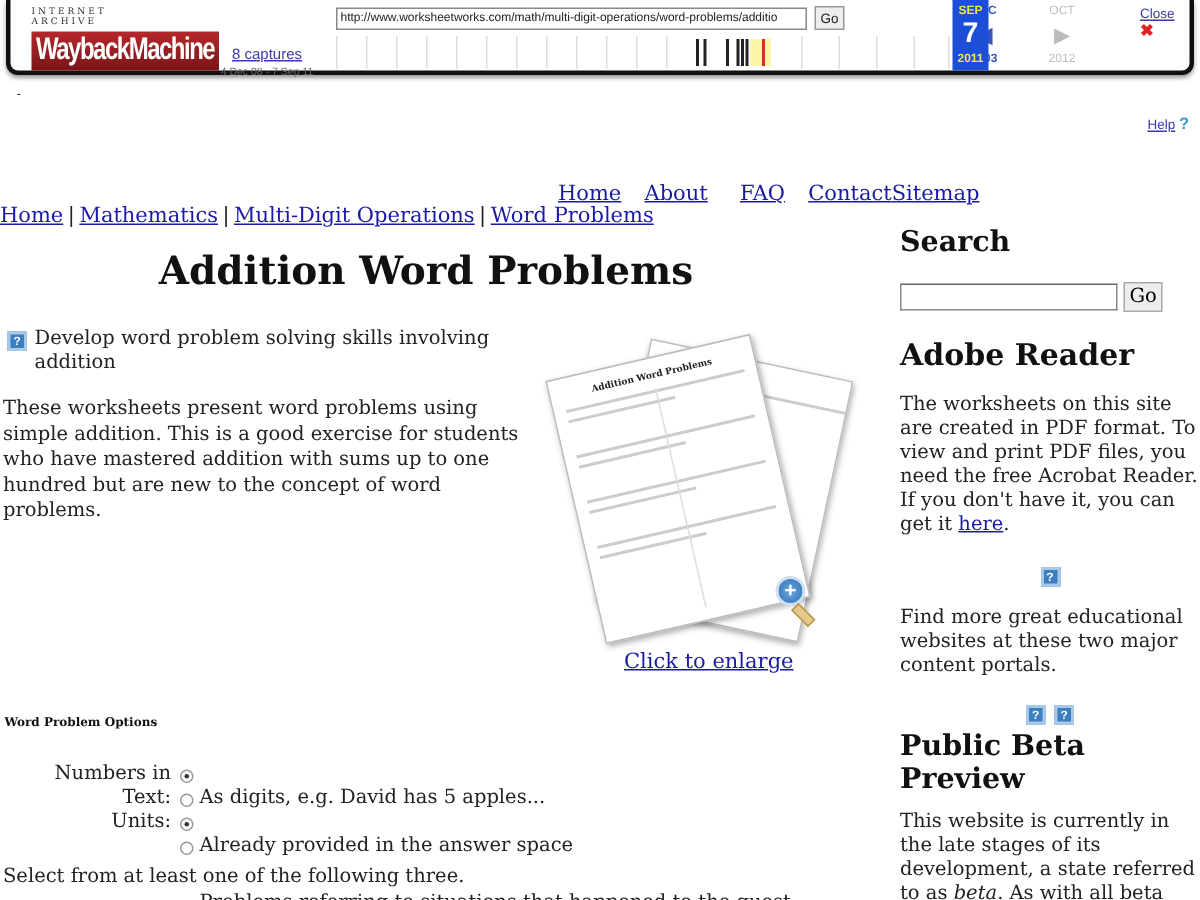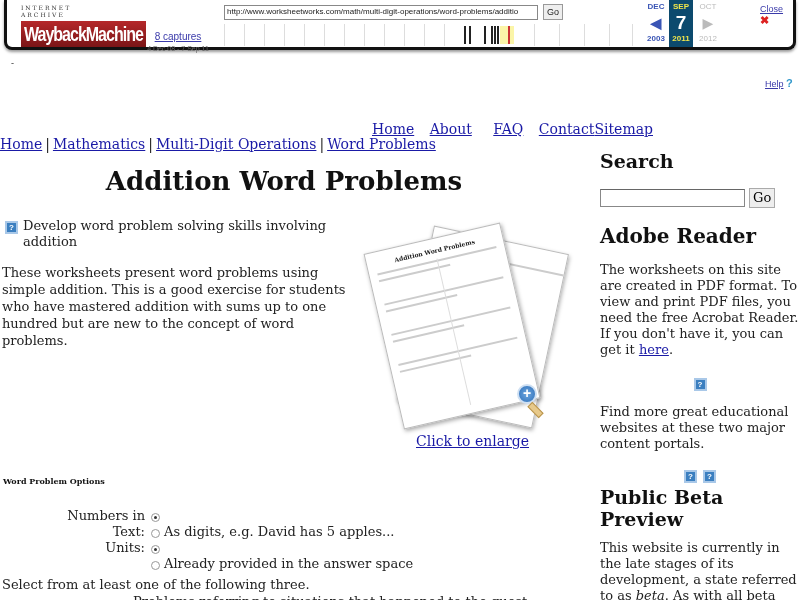--- a/index.html
+++ b/index.html
@@ -36,21 +36,21 @@
       position: absolute; left: 536px; top: 4px; width: 20px; height: 16px;
       border: 1px solid #999; background: #eee; font-size: 9px; text-align: center; line-height: 14px;
     }
     #wb .timeline { position: absolute; left: 207px; top: 24px; width: 420px; height: 22px; }
     #wb .timeline .tick { position: absolute; top: 0; width: 1px; height: 22px; background: #ddd; }
     #wb .timeline .cap { position: absolute; top: 2px; width: 2px; height: 18px; background: #222; }
     #wb .timeline .hl { position: absolute; top: 2px; width: 14px; height: 18px; background: #fbf5a8; }
     #wb .timeline .cur { position: absolute; top: 2px; width: 2px; height: 18px; background: #c33; }
     #wb .cal { position: absolute; top: 0; font-weight: bold; text-align: center; font-size: 8px; }
     #wb .cal.prev { left: 636px; width: 26px; color: #3a55b5; }
-    #wb .cal.curr { left: 662px; width: 24px; height: 47px; background: #0c4a6e; color: #f0e64b; }
+    #wb .cal.curr { left: 628px; width: 24px; height: 47px; background: #1d4ed8; color: #f0e64b; }
     #wb .cal.next { left: 688px; width: 26px; color: #bbb; font-weight: normal; }
     #wb .cal .m { margin-top: 2px; height: 10px; }
     #wb .cal .d { font-size: 19px; height: 22px; line-height: 22px; color: #fff; }
     #wb .cal .arrow { font-size: 14px; height: 22px; line-height: 22px; }
     #wb .cal .y { font-size: 8px; }
     #wb .close { position: absolute; left: 753px; top: 4px; font-size: 9px; }
     #wb .close a { color: #3a3aaa; }
     #wb .close .x { color: #d22; font-weight: bold; font-size: 11px; }
     #wb .help { position: absolute; left: 758px; top: 33px; font-size: 9px; margin-top: 44px; }
     #wb .help a { color: #3a3aaa; }
@@ -95,21 +95,21 @@
       font-size: 14px; line-height: 15px; text-align: center; font-family: "Liberation Sans", sans-serif; font-weight: bold;
     }
     .zoomhandle {
       position: absolute; left: 160px; top: 180px; width: 7px; height: 16px; background: #e7c98a;
       border: 1px solid #b8944e; transform: rotate(-45deg);
     }
     .enlarge { position: absolute; left: 416px; top: 433px; font-size: 14px; }
 
     .opts-title { position: absolute; left: 3px; top: 476px; font-size: 8px; font-weight: bold; color: #111; }
     .opts { position: absolute; left: 0; top: 508px; font-size: 13px; line-height: 16px; }
-    .opt-row { display: flex; height: 16px; padding-left: 31px; }
+    .opt-row { display: flex; height: 16px; }
     .opt-row .lbl { width: 118px; text-align: right; padding-right: 4px; }
     .radio {
       display: inline-block; width: 9px; height: 9px; border: 1px solid #999; border-radius: 50%;
       margin: 5px 4px 0 2px; position: relative; background: #fff; flex-shrink: 0;
     }
     .radio.on::after {
       content: ""; position: absolute; left: 2px; top: 2px; width: 3px; height: 3px; border-radius: 50%; background: #333;
     }
     .select-note { position: absolute; left: 2px; top: 577px; font-size: 13px; }
     .cutoff { position: absolute; left: 133px; top: 594px; font-size: 13px; }

